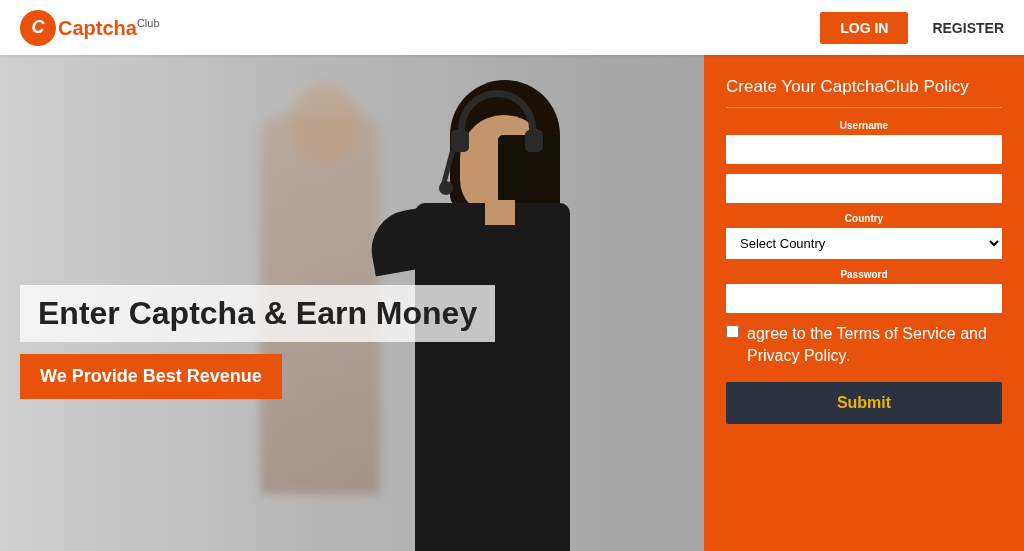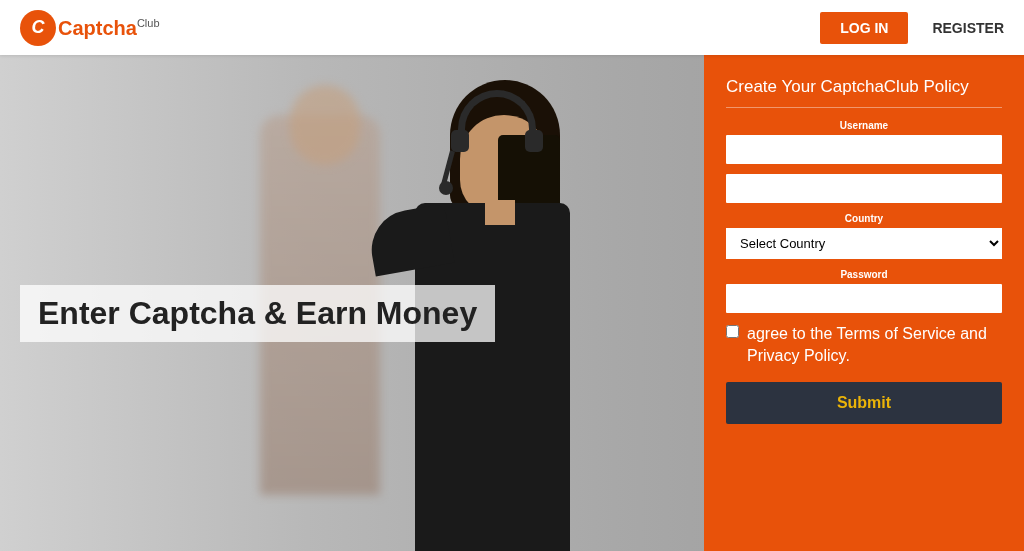--- a/index.html
+++ b/index.html
@@ -280,20 +280,21 @@
 
     <div style="position:absolute;top:96px;left:130px;width:5px;height:35px;background:#2a2a2a;transform:rotate(15deg);transform-origin:top center;"></div>
 
     <div style="position:absolute;top:126px;left:119px;width:14px;height:14px;background:#2a2a2a;border-radius:50%;"></div>
 
     <div style="position:absolute;top:155px;left:50px;width:80px;height:60px;background:#1a1a1a;border-radius:40px 10px 0 0;transform:rotate(-10deg);"></div>
   </div>
 
   <div class="hero-content">
     <div class="hero-title">Enter Captcha &amp; Earn Money</div>
+    <div class="hero-subtitle">We Provide Best Revenue</div>
   </div>
 </section>
 
 <aside class="reg-panel">
   <div class="reg-title">
     <span>Create Your </span><strong>CaptchaClub</strong><span> Policy</span>
   </div>
 
   <div class="form-group">
     <label class="form-label">Username</label>

